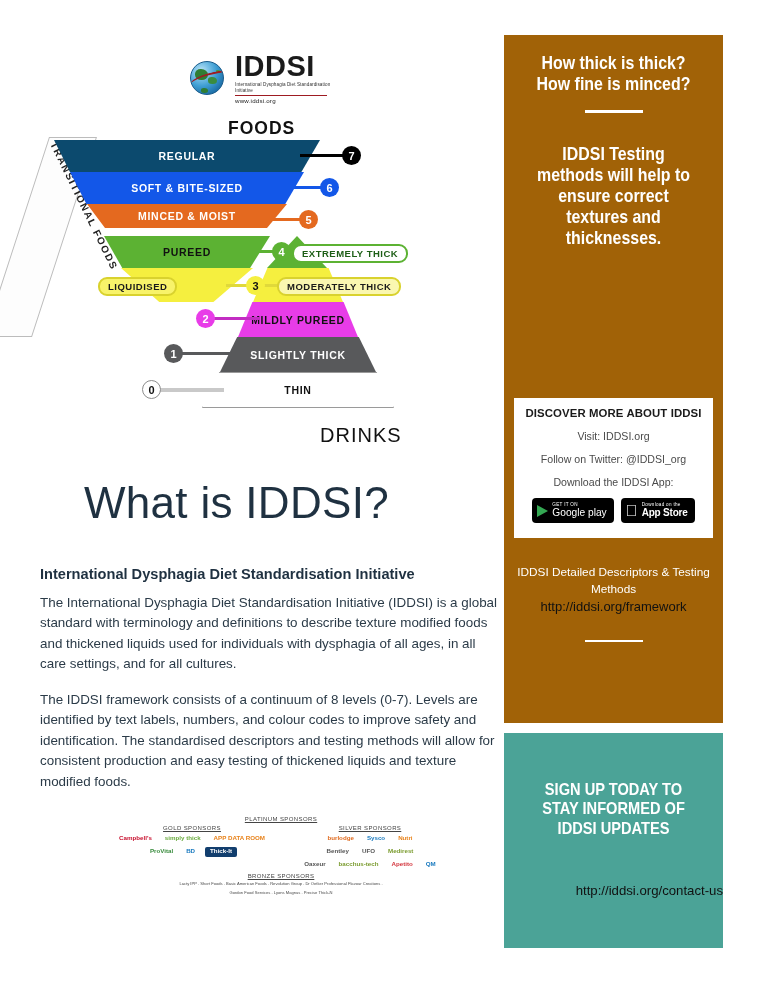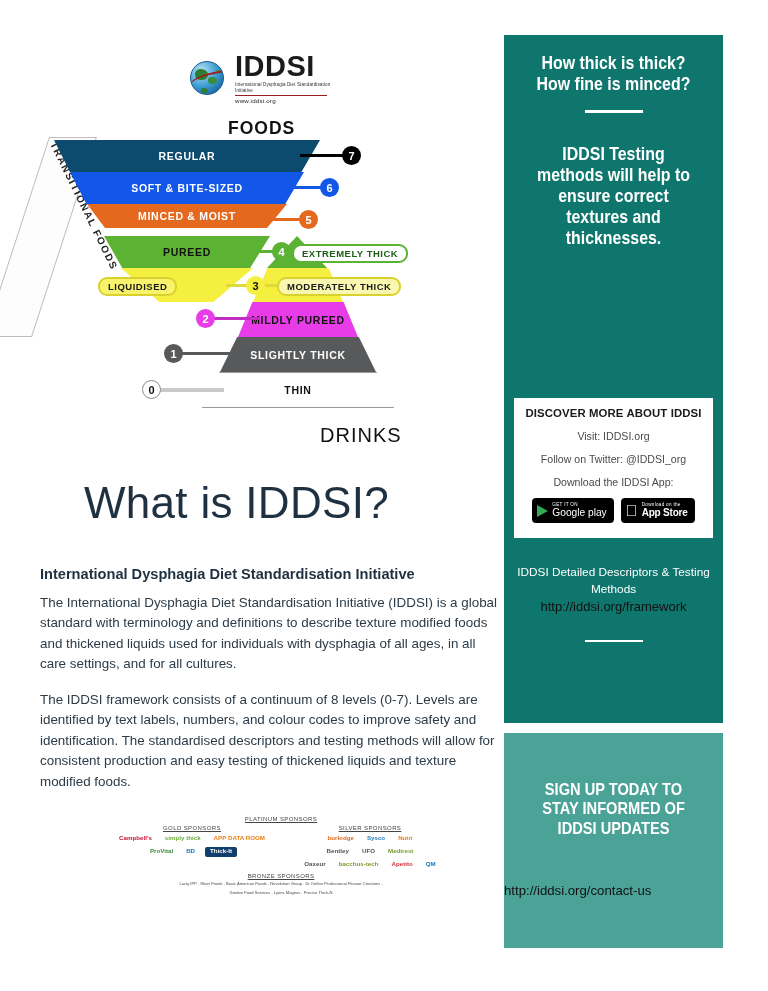--- a/index.html
+++ b/index.html
@@ -190,21 +190,21 @@
   .c-burlodge { color:#e06b1f; }
   .c-sysco { color:#1a7abf; }
   .c-nutri { color:#e8821a; }
   .c-apetito { color:#d4373f; }
   .c-medirest { color:#7a9b2e; }
 
   
   .blue-panel {
     position: absolute; left: 504px; top: 35px;
     width: 219px; height: 688px;
-    background: #0f766e;
+    background: #a16207;
   }
   .teal-panel {
     position: absolute; left: 504px; top: 733px;
     width: 219px; height: 215px;
     background: #4ba397;
   }
   .cond-head {
     font-family: "Liberation Sans Narrow", "Liberation Sans", sans-serif;
     font-weight: 700; color: #fff; text-align: center;
     transform: scaleX(.86); transform-origin: center;
@@ -247,21 +247,21 @@
   .framework {
     position: absolute; left: 510px; top: 564px; width: 207px;
     text-align: center;
   }
   .fw-line1 { color:#fff; font-size: 11.8px; line-height: 1.42; }
   .fw-link { color:#111; font-size: 13px; margin-top: 1px; }
   .fw-divider { width: 58px; height: 2.5px; background:#fff; margin: 26px auto 0; }
 
   .teal-head { margin: 47px 13px 0; font-size: 17px; }
   .teal-link {
-    text-align: left; color: #111; font-size: 13.2px; margin-top: 45px;
+    text-align: right; color: #111; font-size: 13.2px; margin-top: 45px;
   }
 </style>
 </head>
 <body>
 
 <div class="page">
 
   <div class="left-col">
 
     <div class="logo-wrap">

